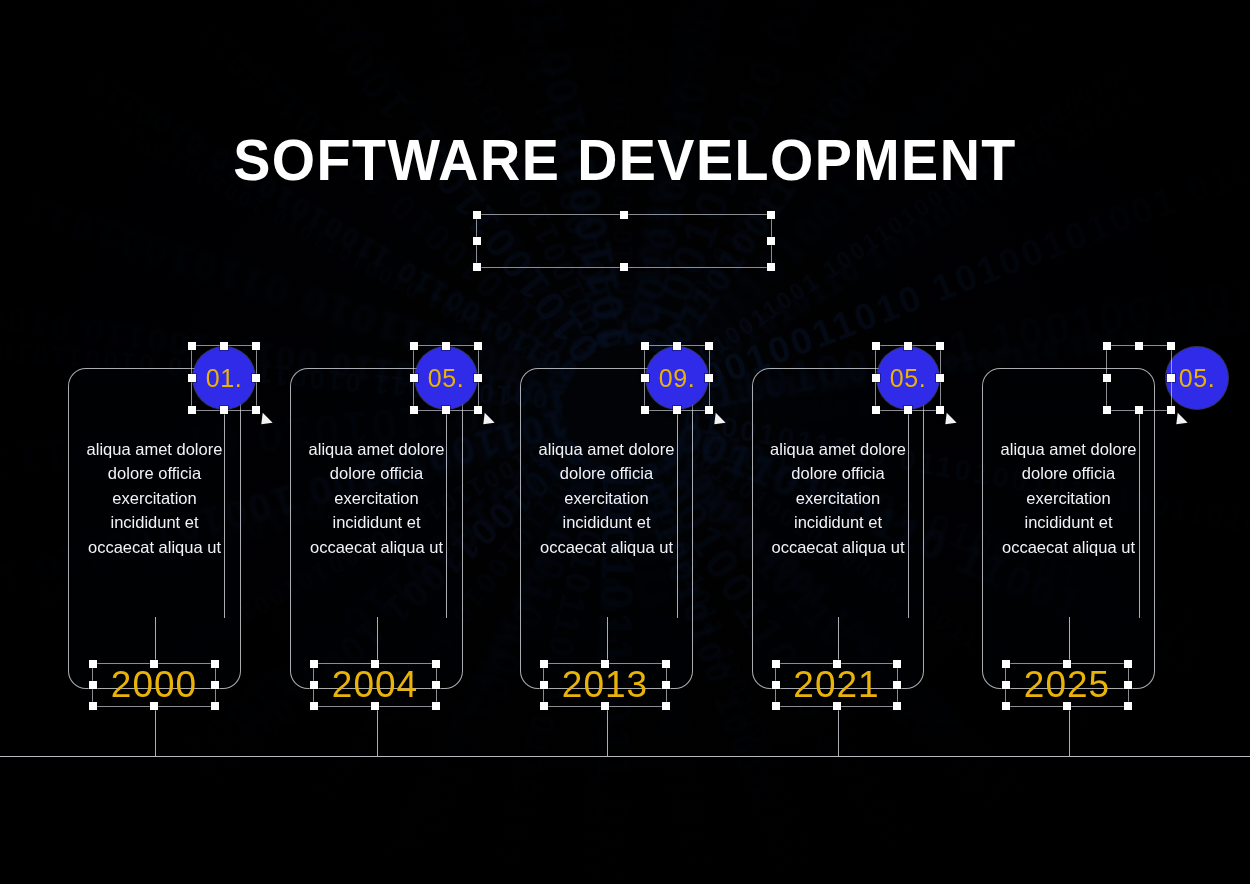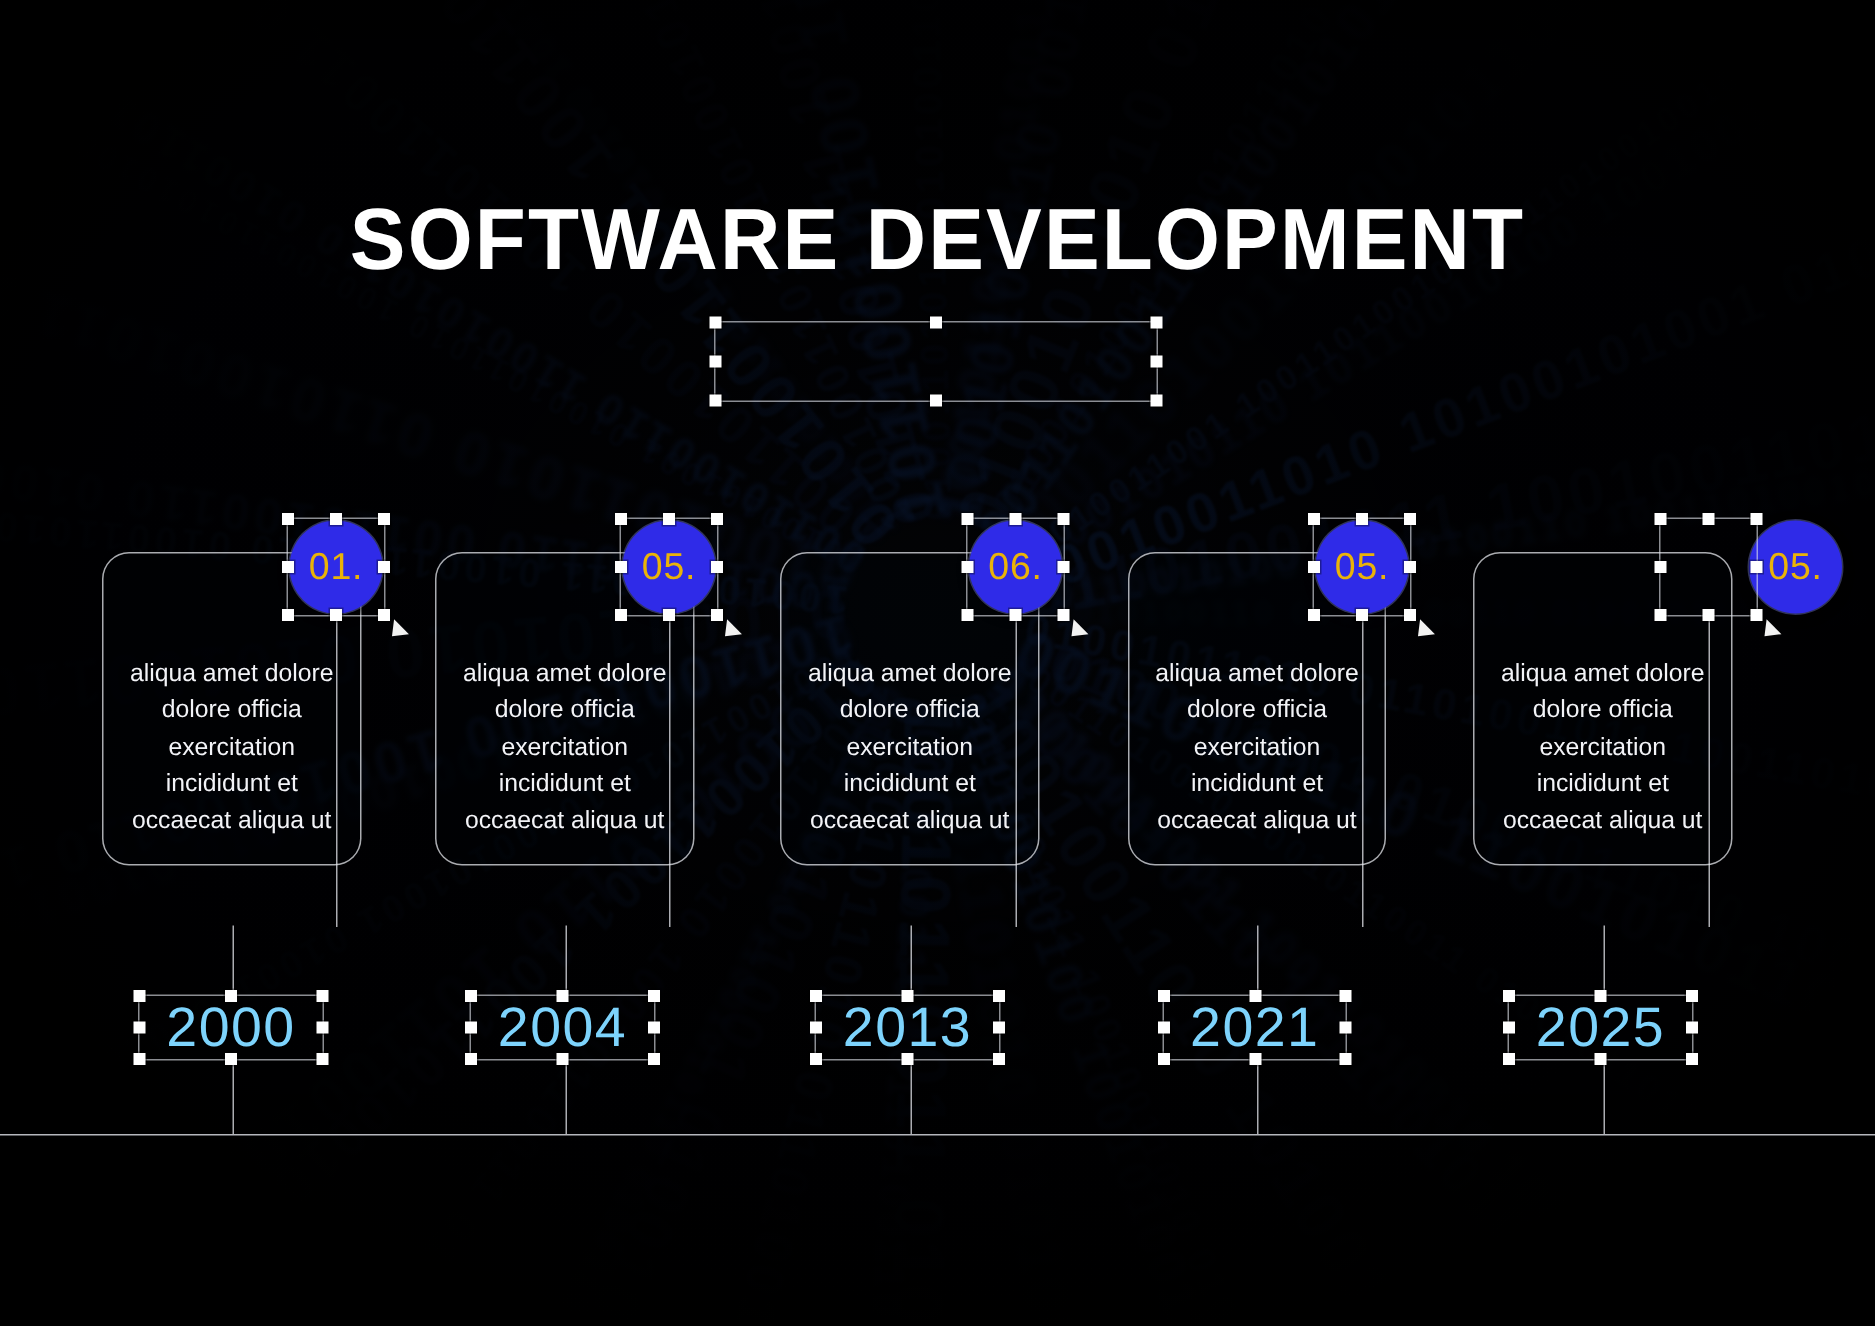--- a/index.html
+++ b/index.html
@@ -38,40 +38,40 @@
   .h.tl{left:-4px;top:-4px}.h.tc{left:50%;margin-left:-4px;top:-4px}.h.tr{right:-4px;top:-4px}
   .h.ml{left:-4px;top:50%;margin-top:-4px}.h.mr{right:-4px;top:50%;margin-top:-4px}
   .h.bl{left:-4px;bottom:-4px}.h.bc{left:50%;margin-left:-4px;bottom:-4px}.h.br{right:-4px;bottom:-4px}
 
   
   .cur{position:absolute;width:0;height:0;border-left:9px solid #fff;
        border-bottom:7px solid transparent;border-top:7px solid transparent;
        transform:rotate(135deg);opacity:.95;}
 
   
-  .card{position:absolute;top:368px;height:209px;border:1px solid rgba(236,238,244,.72);
+  .card{position:absolute;top:368px;height:321px;border:1px solid rgba(236,238,244,.72);
         border-radius:18px;box-sizing:border-box;background:rgba(2,3,10,.20);}
   .card-text{position:absolute;left:8px;right:8px;top:68px;text-align:center;
      font-size:16.5px;line-height:24.4px;color:#f2f3f7;font-family:"Liberation Sans",sans-serif;}
 
   
   .circle{position:absolute;width:62px;height:62px;border-radius:50%;background:#2f2be8;
      box-shadow:0 0 0 1px rgba(140,150,255,.35), 0 2px 7px rgba(0,0,0,.75);
      display:flex;align-items:center;justify-content:center;}
   .circle span{font-family:"Liberation Sans Narrow","Liberation Sans",sans-serif;
      font-size:25px;color:#eab308;letter-spacing:.5px;}
 
   
   .vline{position:absolute;width:1px;background:rgba(238,240,246,.72);}
   .baseline{position:absolute;left:0;width:1250px;height:1px;background:rgba(226,229,236,.80);}
 
   
   .year{position:absolute;height:44px;display:flex;align-items:center;justify-content:center;
      font-family:"Liberation Sans Narrow","Liberation Sans",sans-serif;
-     font-size:37px;color:#7dd3fc;letter-spacing:1px;box-sizing:border-box;}
+     font-size:37px;color:#eab308;letter-spacing:1px;box-sizing:border-box;}
 </style>
 </head>
 <body>
 
 <div id="slide">
 
   <div class="bg-wrap">
     <div id="rays">
         <div class="ray b1" style="transform:rotate(0deg) translate(60px,-11px);font-size:22px;opacity:0.3;filter:blur(2.4px);">10010100110 00110100110 0100101101010010100110 00110100110 0100101101010010100110 00110100110 01001011010</div>
         <div class="ray b2" style="transform:rotate(10.326086956521738deg) translate(60px,-14.5px);font-size:29px;opacity:0.43;filter:blur(0.7px);">01001011010 01101001011 1001101001001001011010 01101001011 1001101001001001011010 01101001011 10011010010</div>
@@ -200,21 +200,21 @@
         <i class="h bc"></i>
         <i class="h br"></i>
       </div>
       <div class="card" style="left:520px;width:173px;">
         <div class="card-text">aliqua amet dolore dolore officia exercitation incididunt et occaecat aliqua ut</div>
       </div>
       <div class="vline" style="left:677px;top:407px;height:211px;"></div>
       <div class="vline" style="left:607px;top:617px;height:46px;"></div>
       <div class="vline" style="left:607px;top:707px;height:49px;"></div>
       <div class="circle" style="left:646px;top:347px;">
-        <span>06.</span>
+        <span>09.</span>
       </div>
       <div class="sel" style="left:644px;top:345px;width:66px;height:66px;">
         <i class="h tl"></i>
         <i class="h tc"></i>
         <i class="h tr"></i>
         <i class="h ml"></i>
         <i class="h mr"></i>
         <i class="h bl"></i>
         <i class="h bc"></i>
         <i class="h br"></i>

